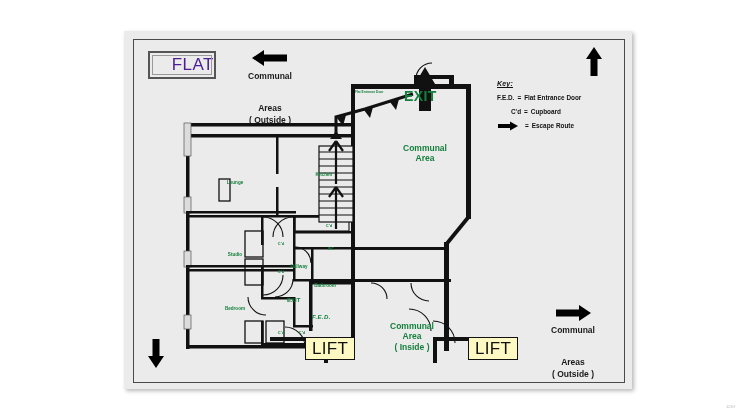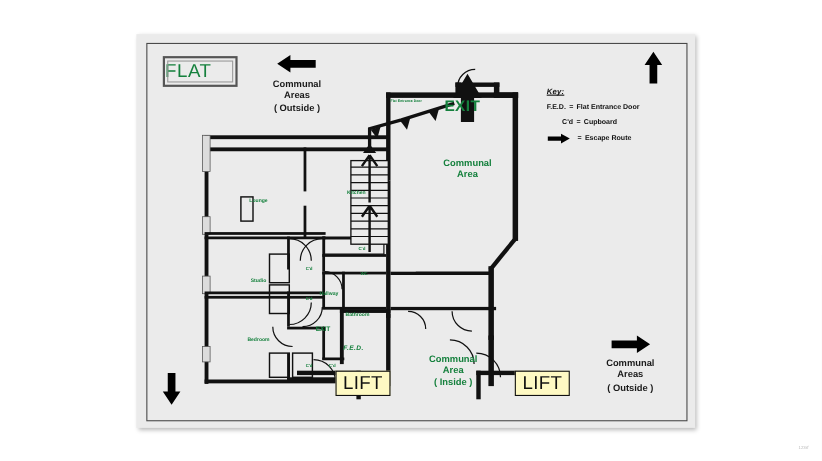--- a/index.html
+++ b/index.html
@@ -21,35 +21,35 @@
   .frame{
     position:absolute;left:133px;top:39px;width:490px;height:342px;
     border:1.5px solid #4a4a4a;
     background:#ebebeb;
   }
 
   
   .flat-box{
     position:absolute;left:148px;top:51px;width:64px;height:24px;
     border:2.5px solid #555;background:#ebebeb;
-    display:flex;align-items:center;justify-content:flex-start;
-    font-size:17px;letter-spacing:.5px;color:#15803d;
+    display:flex;align-items:center;justify-content:flex-end;
+    font-size:17px;letter-spacing:.5px;color:#4c1d95;
   }
   .flat-box .inner{
     position:absolute;left:2px;top:2px;right:2px;bottom:2px;
     border:1px solid #999;pointer-events:none;
   }
 
   
   .arrow{position:absolute;color:#000;line-height:1;}
   .cap{
     position:absolute;text-align:center;color:#1a1a1a;
     font-size:8.5px;line-height:9.5px;font-weight:bold;
   }
-  .cap .l2{display:block;}
+  .cap .l2{display:block;margin-top:22px;}
   .cap .l3{display:block;margin-top:2.5px;}
 
   svg{display:block;overflow:visible;}
   .plan{position:absolute;left:133px;top:39px;}
 
   
   .key{position:absolute;left:497px;top:80px;color:#111;}
   .key-title{
     font-size:7px;font-weight:bold;font-style:italic;
     text-decoration:underline;letter-spacing:.2px;

